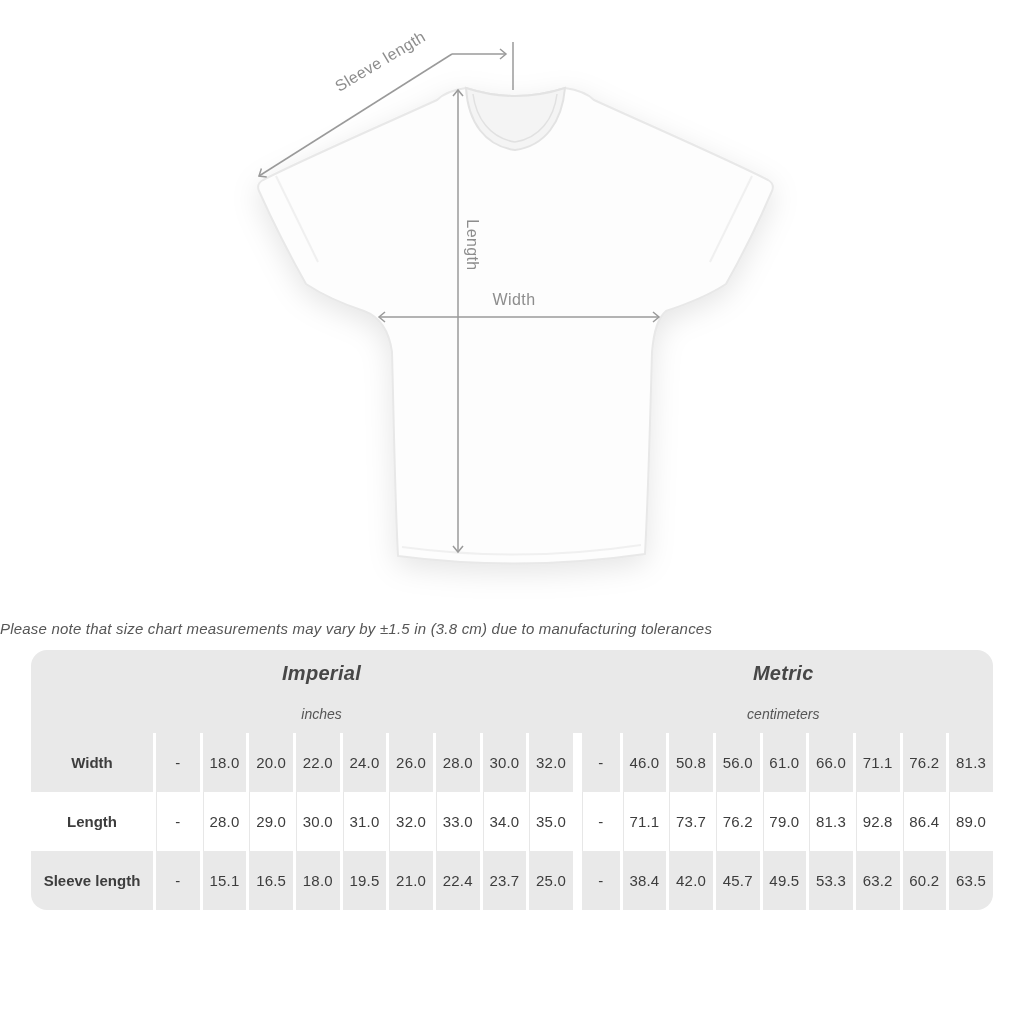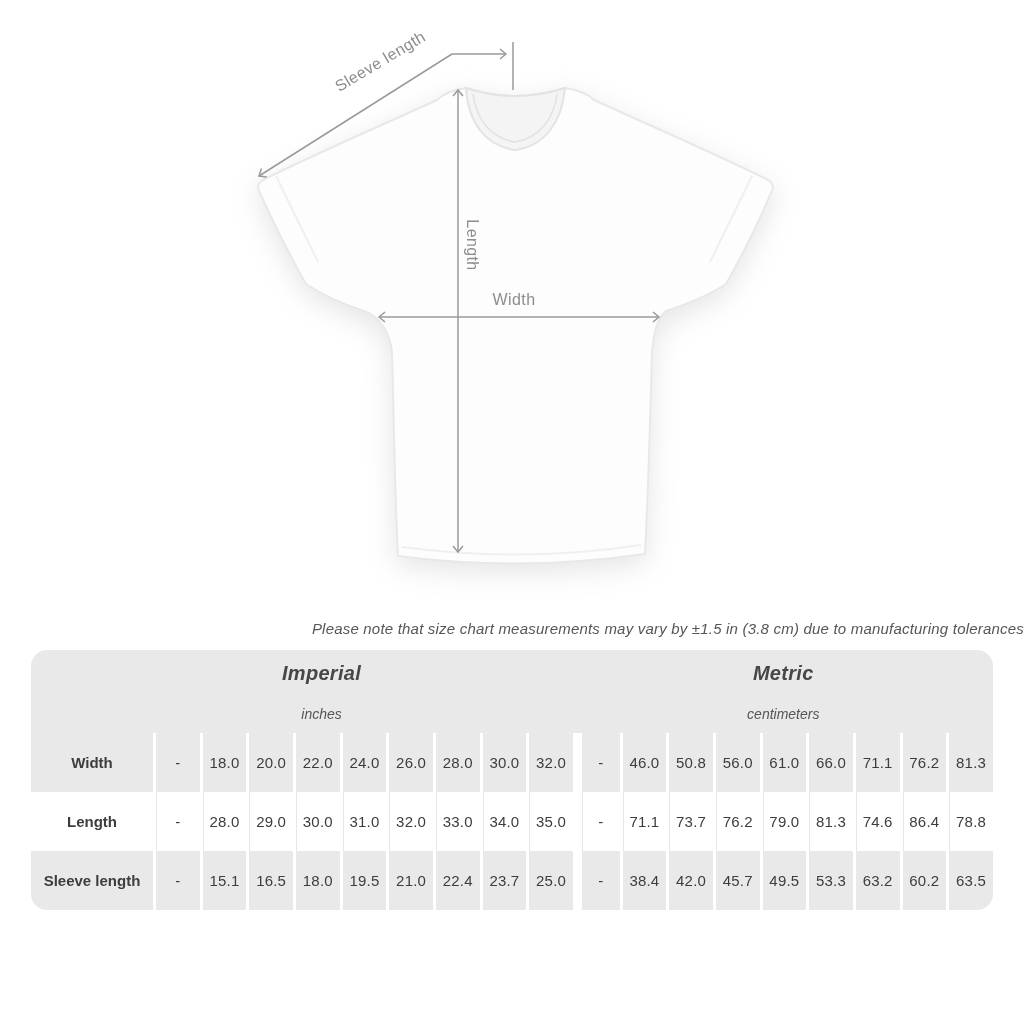--- a/index.html
+++ b/index.html
@@ -6,27 +6,26 @@
     margin: 0; padding: 0;
     width: 1024px; height: 1024px;
     background: #ffffff;
     overflow: hidden;
     font-family: "Liberation Sans", sans-serif;
   }
   .diagram-wrap { position: relative; width: 1024px; height: 606px; }
   .diagram-wrap svg { display: block; }
 
   .note {
-    text-align: right;
+    text-align: left;
     font-style: italic;
     font-size: 15px;
     color: #565656;
     margin: 14px 0 13px 0;
     letter-spacing: .2px;
-    padding-left: 30px;
   }
 
   .chart {
     width: 962px;
     margin: 0 auto;
   }
   .band {
     position: relative;
     height: 83px;
     background: #e9e9e9;
@@ -186,23 +185,23 @@
       <td>32.0</td>
       <td>33.0</td>
       <td>34.0</td>
       <td>35.0</td>
       <td class="mstart">-</td>
       <td>71.1</td>
       <td>73.7</td>
       <td>76.2</td>
       <td>79.0</td>
       <td>81.3</td>
-      <td>74.6</td>
+      <td>92.8</td>
       <td>86.4</td>
-      <td>78.8</td>
+      <td>89.0</td>
     </tr>
     <tr class="r-gray r-last">
       <th>Sleeve length</th>
       <td>-</td>
       <td>15.1</td>
       <td>16.5</td>
       <td>18.0</td>
       <td>19.5</td>
       <td>21.0</td>
       <td>22.4</td>

